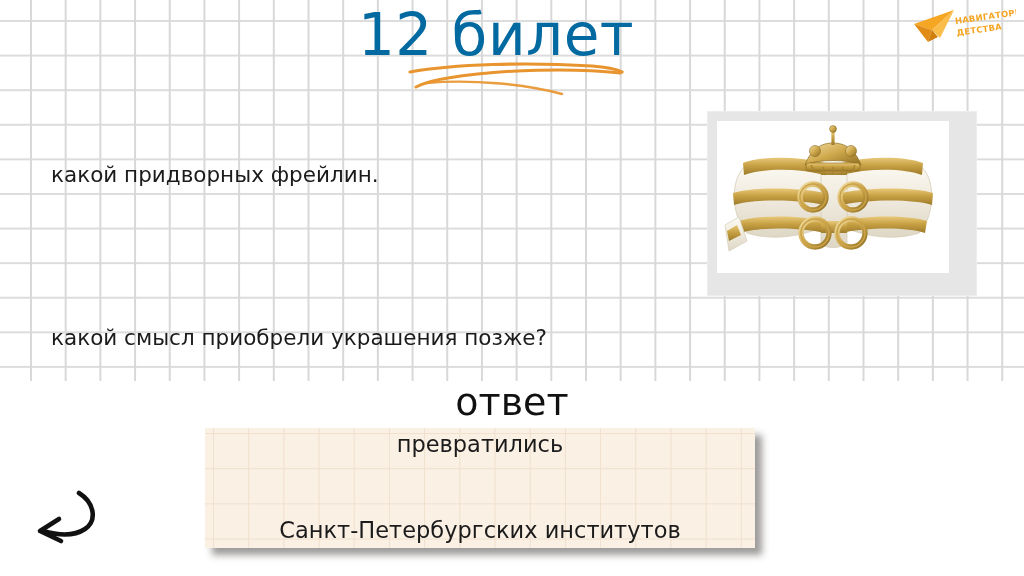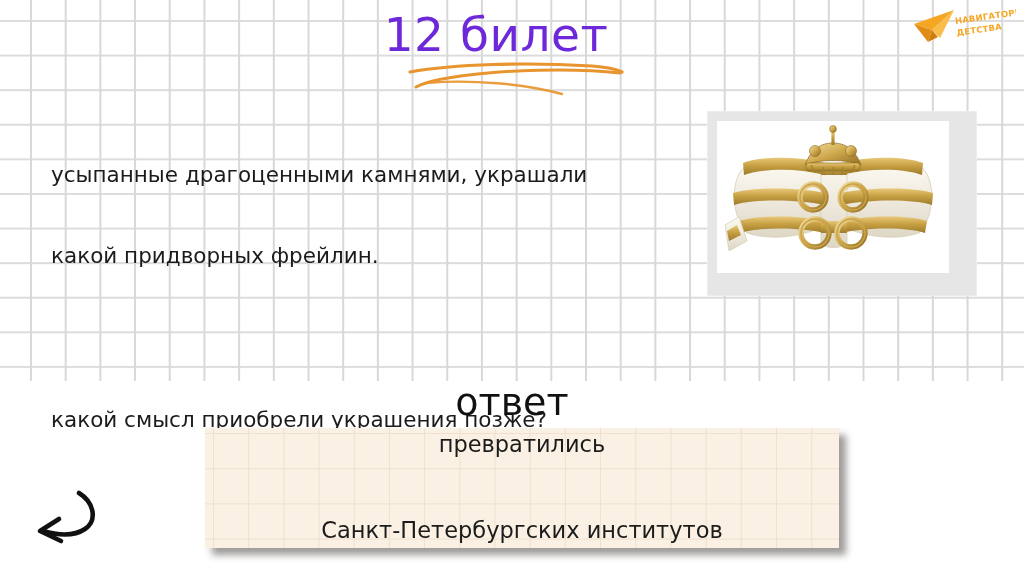--- a/index.html
+++ b/index.html
@@ -30,23 +30,23 @@
     background-position: 30px 20px, 30px 20px;
   }
 
   
   #title {
     position: absolute;
     left: 0;
     top: 6px;
     width: 992px;
     text-align: center;
-    font-size: 47px;
+    font-size: 58px;
     line-height: 58px;
-    color: #6d28d9;
+    color: #0369a1;
     letter-spacing: 0.5px;
     white-space: nowrap;
   }
 
   #title-underline {
     position: absolute;
     left: 406px;
     top: 58px;
     width: 220px;
     height: 42px;
@@ -107,21 +107,21 @@
     font-size: 38px;
     line-height: 46px;
     color: #111111;
   }
 
   
   #answer-box {
     position: absolute;
     left: 205px;
     top: 428px;
-    width: 634px;
+    width: 550px;
     height: 120px;
     background-color: #faf0e4;
     background-image:
       linear-gradient(to right, #f0e0cd 1.4px, transparent 1.4px),
       linear-gradient(to bottom, #f0e0cd 1.4px, transparent 1.4px);
     background-size: 35.2px 35.2px;
     background-position: 8px 5px, 8px 5px;
     box-shadow: 7px 7px 7px rgba(40, 35, 30, 0.45);
     display: flex;
     align-items: center;
@@ -167,21 +167,20 @@
       <polygon points="14,34 18,22 24,29" fill="#d07f0f"></polygon>
     </g>
     <g transform="translate(42,10) rotate(-8)">
       <text x="0" y="10" font-family="DejaVu Sans, sans-serif" font-size="8.4" font-weight="bold" fill="#f5a623" letter-spacing="0.3">НАВИГАТОРЫ</text>
       <text x="0" y="22" font-family="DejaVu Sans, sans-serif" font-size="8.4" font-weight="bold" fill="#f5a623" letter-spacing="0.3">ДЕТСТВА</text>
     </g>
   </svg>
 </div>
 
 <div id="question-block">
-  <span class="q-line">усыпанные драгоценными камнями, украшали</span>
   <span class="q-line">какой придворных фрейлин.</span>
   <span class="q-gap"></span>
   <span class="q-line">какой смысл приобрели украшения позже?</span>
 </div>
 
 <div id="photo-frame">
   <div id="photo-inner">
     <svg id="photo-art" viewBox="0 0 232 152" width="232" height="152">
       <defs>
         <linearGradient id="gldA" x1="0" y1="0" x2="0" y2="1">

